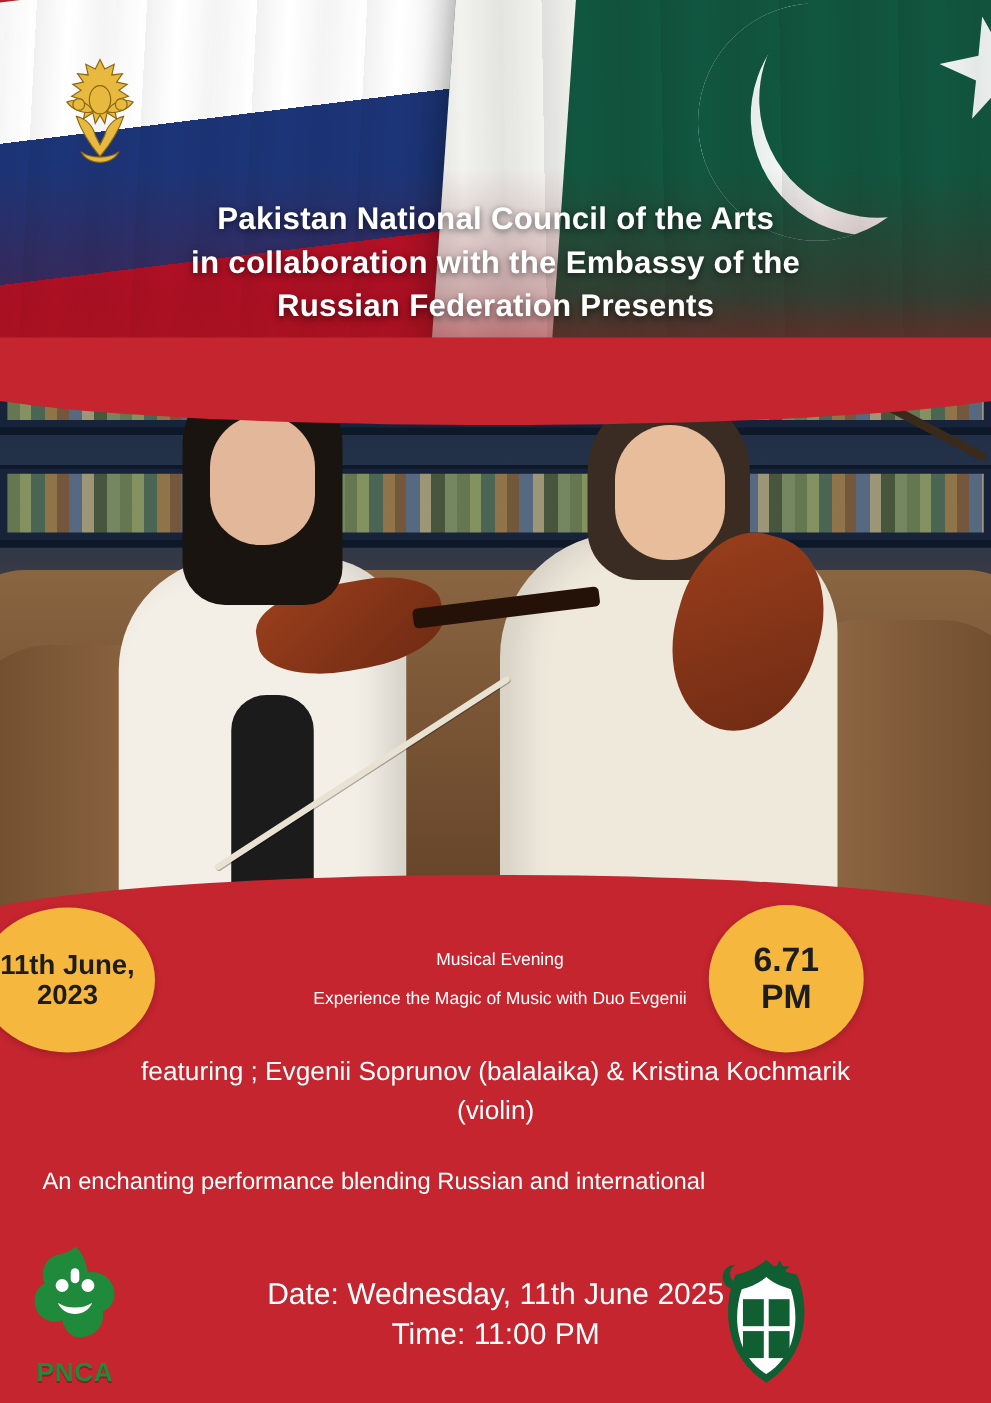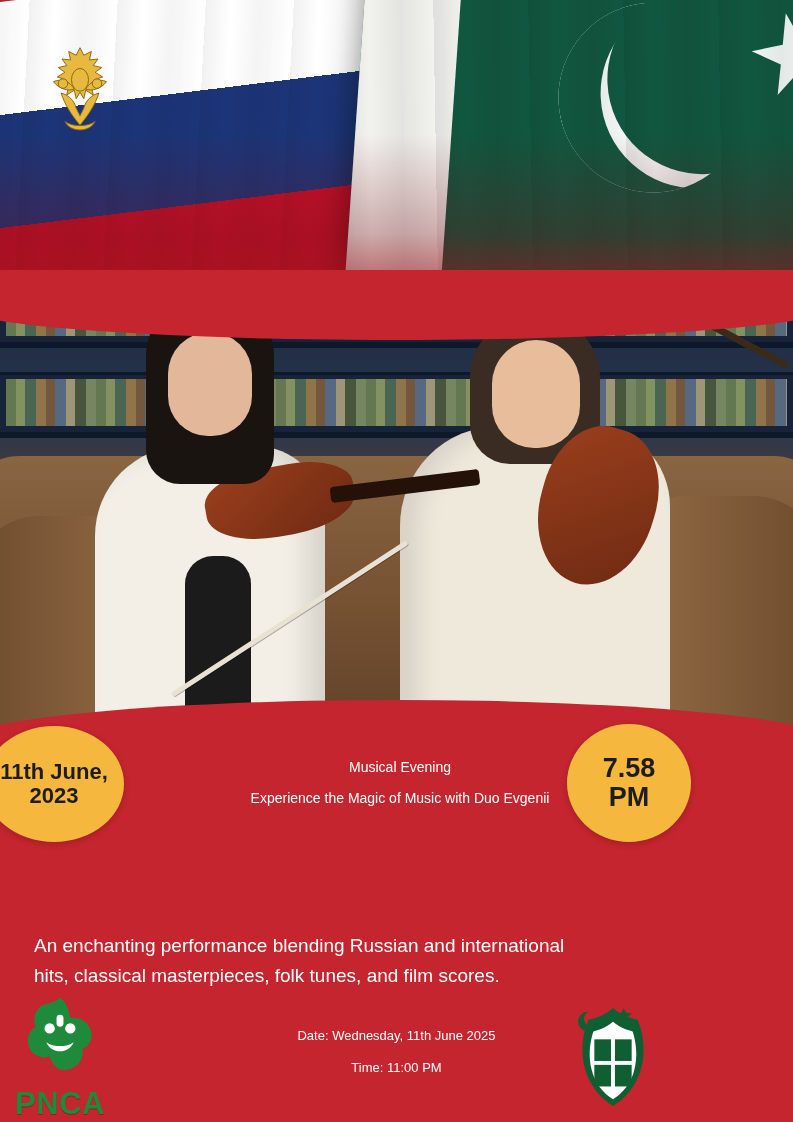--- a/index.html
+++ b/index.html
@@ -279,37 +279,37 @@
   .desc {
     position:absolute; top: 207px; left: 34px; width: 725px;
     text-align:left;
     font-size: 19px;
     line-height: 30px;
     font-weight: 500;
   }
   .details {
     position:absolute; top: 296px; left: 60px; width: 673px;
     text-align:center;
-    font-size: 13px;
+    font-size: 24px;
     line-height: 32px;
     font-weight: 500;
   }
 
   
   .pnca-logo {
     position:absolute; left: 10px; top: 270px; width: 100px; height: 120px;
     text-align:center;
   }
   .pnca-mark {
     width: 86px; height: 86px; margin: 0 auto;
   }
   .pnca-text {
     color:#1f8a3b;
     font-weight: 800;
-    font-size: 31px;
+    font-size: 21px;
     letter-spacing: .5px;
     margin-top: 2px;
     text-shadow: 0 1px 0 rgba(0,0,0,.25);
   }
   
   .pk-emblem {
     position:absolute; right: 16px; top: 278px; width: 108px; height: 112px;
   }
 </style>
 </head>
@@ -332,20 +332,25 @@
         <ellipse cx="50" cy="40" rx="9" ry="12"></ellipse>
         <path d="M22 42 C30 38 40 42 44 50 C38 52 28 50 22 42 Z"></path>
         <path d="M78 42 C70 38 60 42 56 50 C62 52 72 50 78 42 Z"></path>
         <path d="M30 54 C38 56 44 62 46 70 L50 78 L54 70 C56 62 62 56 70 54 C66 66 60 76 50 88 C40 76 34 66 30 54 Z"></path>
         <path d="M34 84 C42 90 58 90 66 84 C60 96 40 96 34 84 Z"></path>
         <circle cx="32" cy="44" r="5"></circle>
         <circle cx="68" cy="44" r="5"></circle>
       </g>
     </svg>
 
+    <div class="banner-text">
+      <div>Pakistan National Council of the Arts</div>
+      <div>in collaboration with the Embassy of the</div>
+      <div>Russian Federation Presents</div>
+    </div>
   </div>
 
   <div class="photo-wrap">
     <div class="photo">
       <div class="shelf" style="top:0px; height:62px;">
           <div class="books"></div>
         </div>
       <div class="shelf" style="top:86px; height:66px;">
           <div class="books"></div>
         </div>
@@ -378,33 +383,36 @@
   <div class="curve-bottom"></div>
 
   <div class="lower">
 
     <div class="badge badge-date">
       <span>11th June,</span>
       <span>2023</span>
     </div>
 
     <div class="badge badge-time">
-      <span>7.58</span>
+      <span>6.71</span>
       <span>PM</span>
     </div>
 
     <div class="headline">
       <div>Musical Evening</div>
       <div>Experience the Magic of Music with Duo Evgenii</div>
     </div>
 
+    <div class="featuring">
+      <div>featuring ; Evgenii Soprunov (balalaika) &amp; Kristina Kochmarik</div>
+      <div>(violin)</div>
+    </div>
 
     <div class="desc">
       <div>An enchanting performance blending Russian and international</div>
-      <div>hits, classical masterpieces, folk tunes, and film scores.</div>
     </div>
 
     <div class="details">
       <div>Date: Wednesday, 11th June 2025</div>
       <div>Time: 11:00 PM</div>
     </div>
 
     <div class="pnca-logo">
       <svg class="pnca-mark" viewBox="0 0 100 100">
         <g fill="#1f8a3b">

